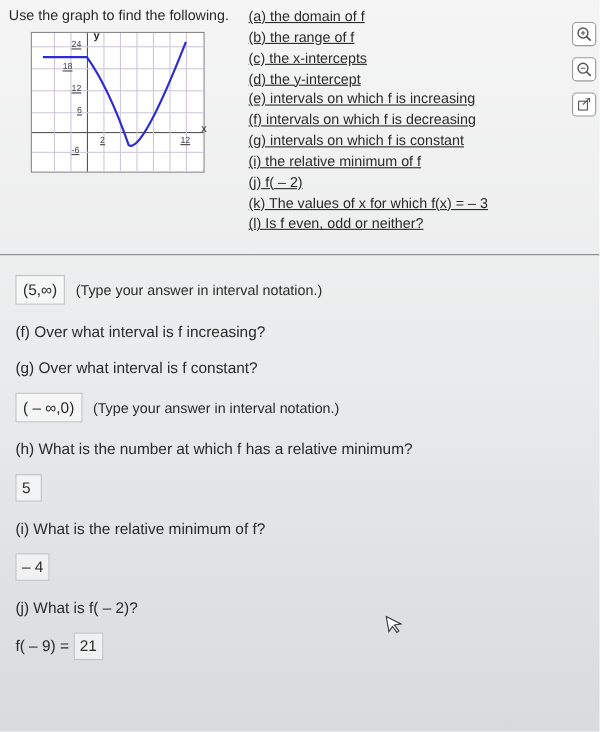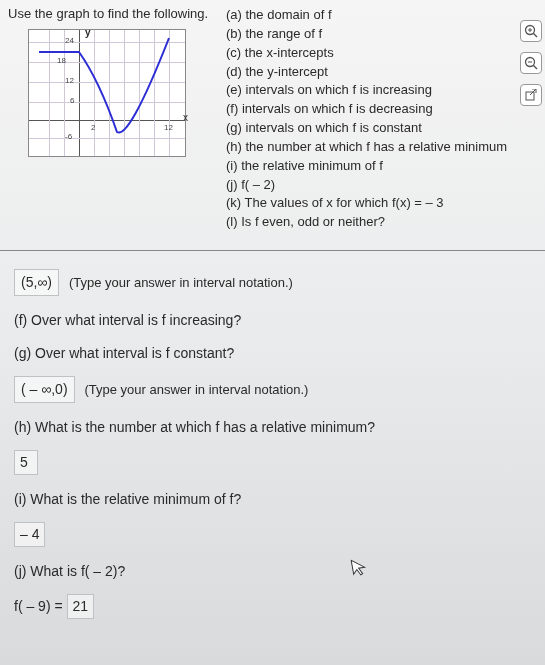--- a/index.html
+++ b/index.html
@@ -33,21 +33,21 @@
     margin-left: 20px;
     margin-top: 4px;
     position: relative;
     background: #fff;
     border: 1px solid #888;
   }
   .graph-box .y-label { position: absolute; top: -3px; left: 56px; font-size: 10px; font-weight: bold; }
   .graph-box .x-label { position: absolute; top: 82px; right: -3px; font-size: 10px; }
   .grid-line { position: absolute; background: #d0c8d8; }
   .axis-line { position: absolute; background: #555; }
-  .tick-label { position: absolute; font-size: 8px; color: #444; }
+  .tick-label { position: absolute; font-size: 8px; color: #444; text-decoration: underline; }
   .curve { position: absolute; }
   .tool-btns {
     position: absolute;
     right: 3px;
     top: 20px;
     display: flex;
     flex-direction: column;
     gap: 10px;
   }
   .tool-btn {
@@ -56,21 +56,21 @@
     border-radius: 4px;
     background: #fff;
     display: flex; align-items: center; justify-content: center;
     font-size: 12px;
   }
   .right-col {
     flex: 1;
     font-size: 13px;
     line-height: 1.45;
   }
-  .right-col .qline { white-space: nowrap; }
+  .right-col .qline { white-space: nowrap; text-decoration: underline; }
   .divider {
     border-top: 1px solid #888;
     margin: 14px 0 18px 0;
   }
   .work-area {
     padding: 0 10px 0 14px;
     font-size: 14px;
     line-height: 1.5;
   }
   .answer-box {
@@ -158,21 +158,20 @@
   </div>
 
   <div class="right-col">
     <div class="qline">(a) the domain of f</div>
     <div class="qline">(b) the range of f</div>
     <div class="qline">(c) the x-intercepts</div>
     <div class="qline">(d) the y-intercept</div>
     <div class="qline">(e) intervals on which f is increasing</div>
     <div class="qline">(f) intervals on which f is decreasing</div>
     <div class="qline">(g) intervals on which f is constant</div>
-    <div class="qline">(h) the number at which f has a relative minimum</div>
     <div class="qline">(i) the relative minimum of f</div>
     <div class="qline">(j) f( – 2)</div>
     <div class="qline">(k) The values of x for which f(x) = – 3</div>
     <div class="qline">(l) Is f even, odd or neither?</div>
   </div>
 </div>
 
 <div class="divider"></div>
 
 <div class="work-area">

